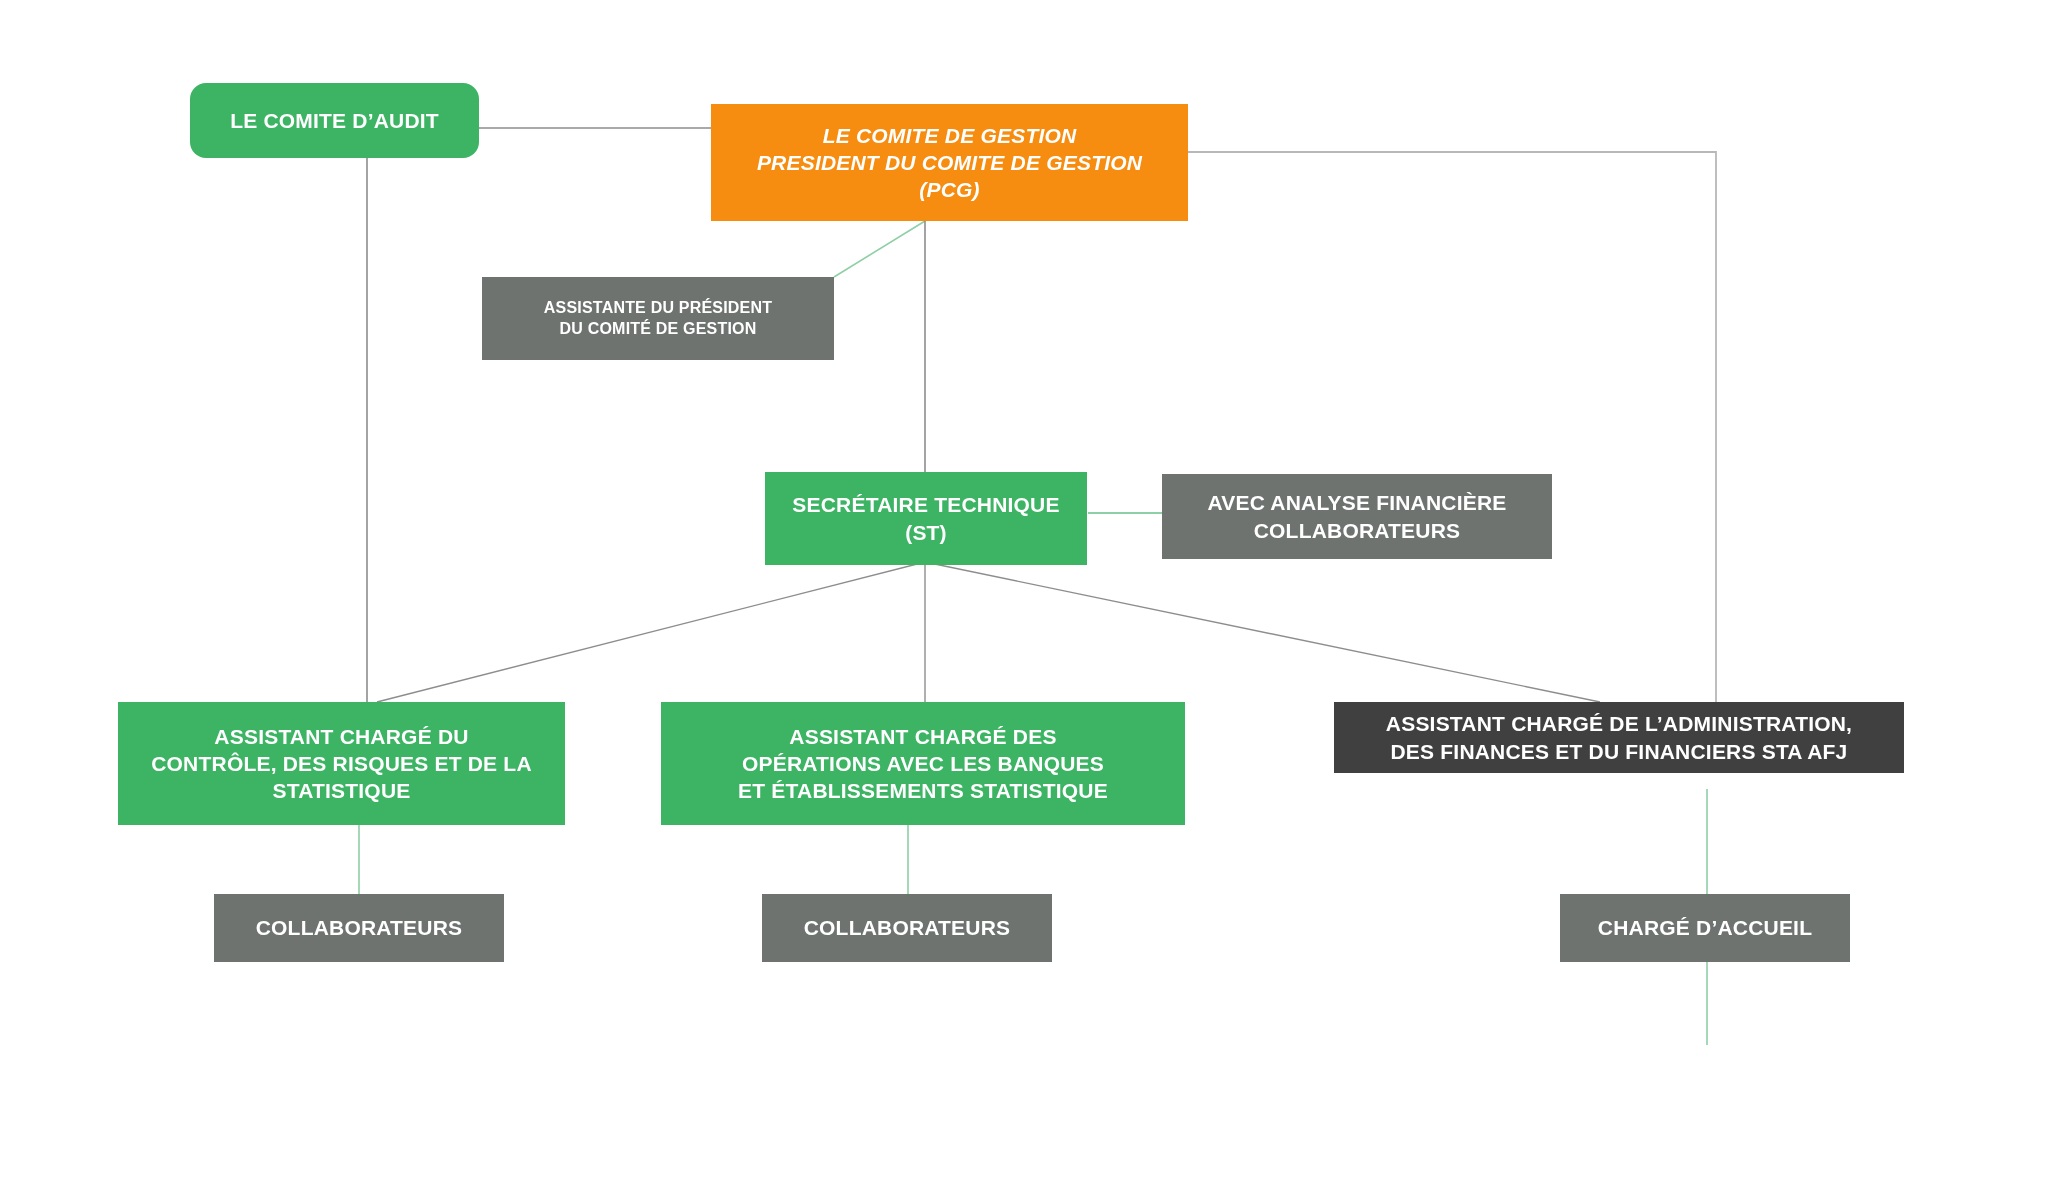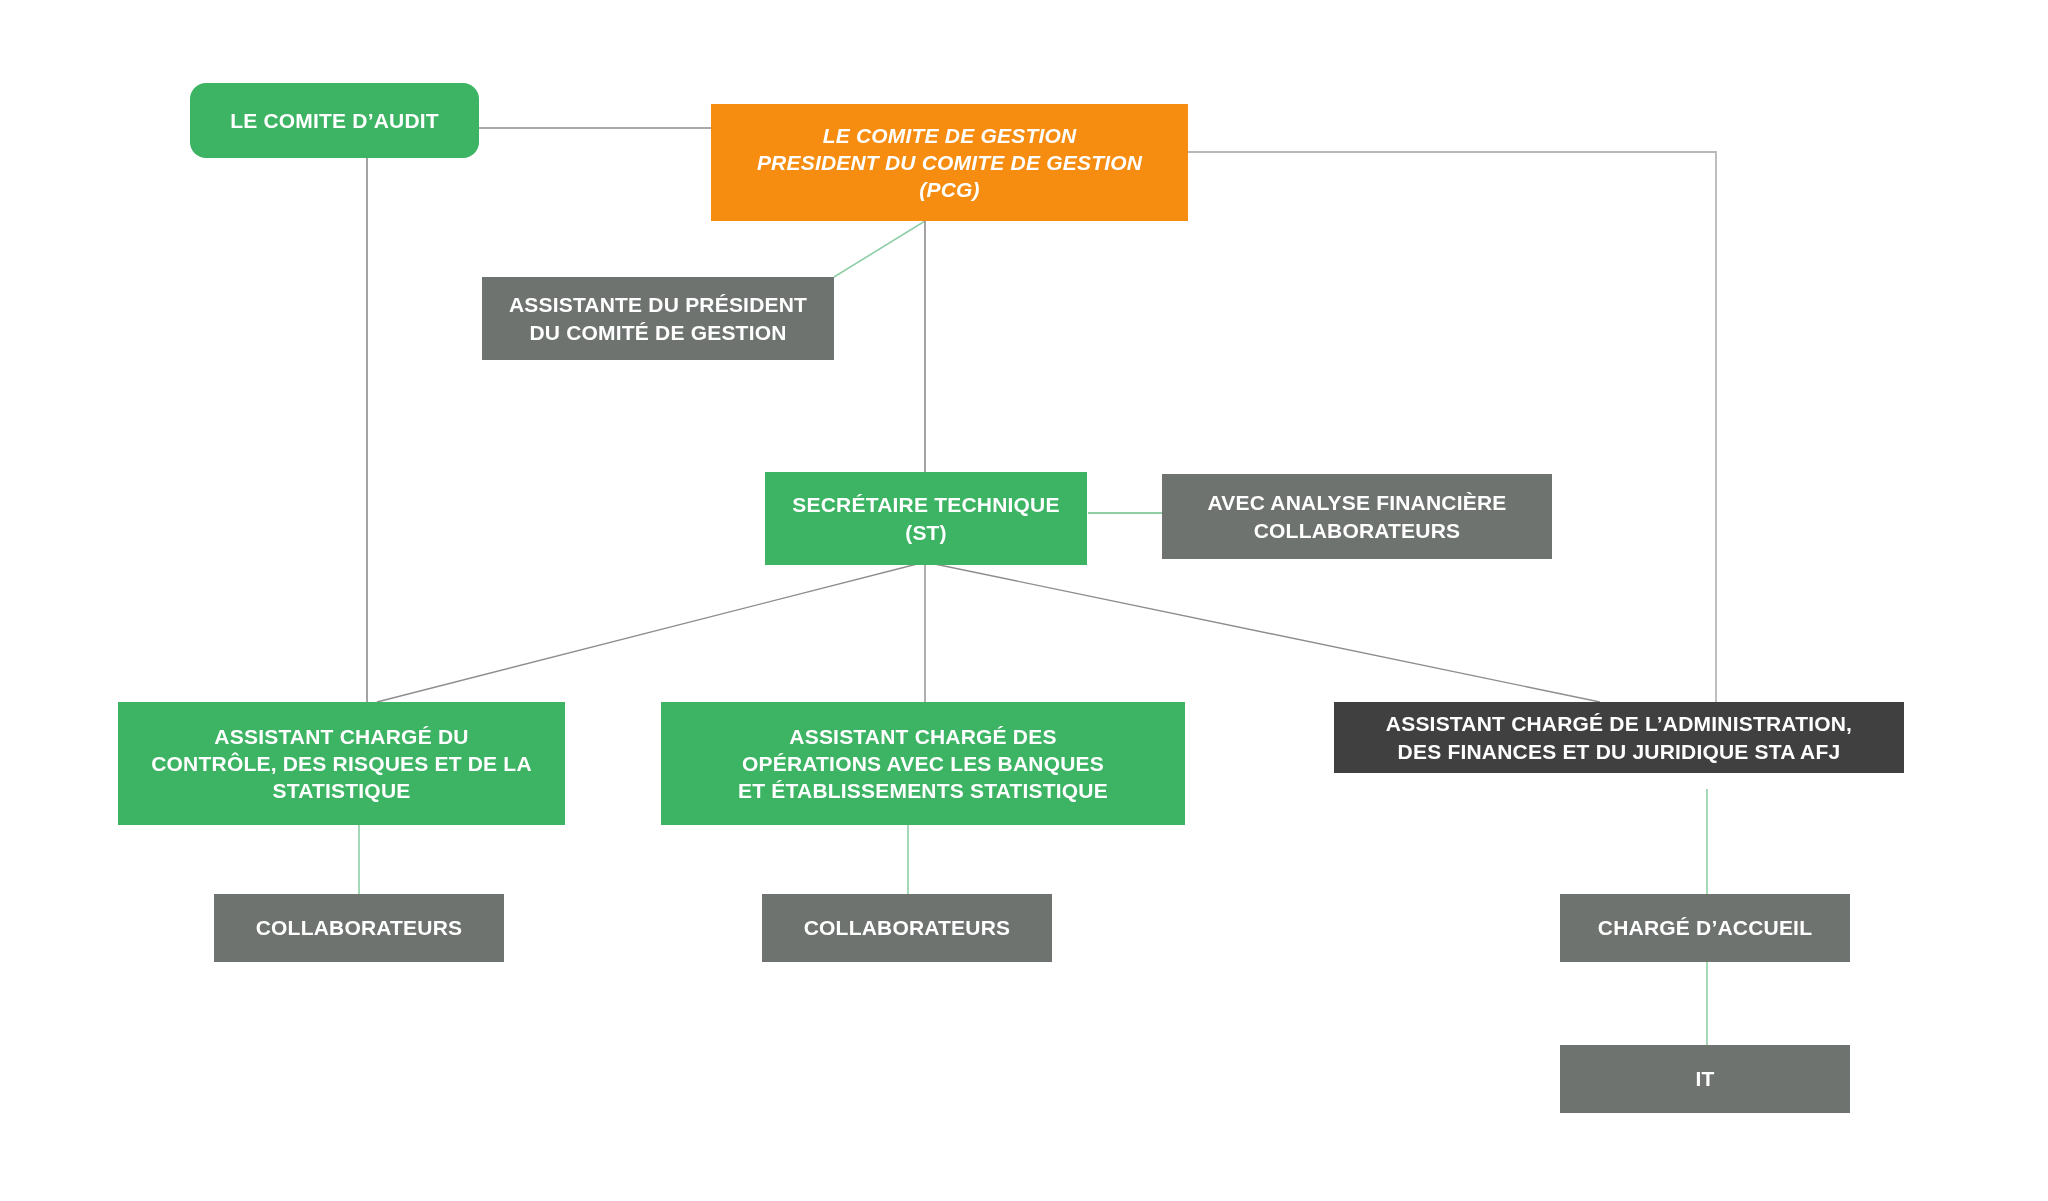--- a/index.html
+++ b/index.html
@@ -74,21 +74,21 @@
   </div>
 
   <div class="node orange" style="left: 711px; top: 104px; width: 477px; height: 117px; font-size: 21px; background: rgb(246, 140, 16); font-style: italic;">
     <span class="node-label">
       <span>LE COMITE DE GESTION</span><br>
       <span>PRESIDENT DU COMITE DE GESTION</span><br>
       <span>(PCG)</span>
     </span>
   </div>
 
-  <div class="node gray" style="left: 482px; top: 277px; width: 352px; height: 83px; font-size: 21px; background: rgb(110, 115, 112);">
+  <div class="node gray" style="left: 482px; top: 277px; width: 352px; height: 83px; font-size: 16px; background: rgb(110, 115, 112);">
     <span class="node-label">
       <span>ASSISTANTE DU PRÉSIDENT</span><br>
       <span>DU COMITÉ DE GESTION</span>
     </span>
   </div>
 
   <div class="node green" style="left: 736px; top: 472px; width: 322px; height: 93px; font-size: 21px; background: rgb(60, 180, 100); margin-left: 29px;">
     <span class="node-label">
       <span>SECRÉTAIRE TECHNIQUE</span><br>
       <span>(ST)</span>
@@ -114,33 +114,30 @@
     <span class="node-label">
       <span>ASSISTANT CHARGÉ DES</span><br>
       <span>OPÉRATIONS AVEC LES BANQUES</span><br>
       <span>ET ÉTABLISSEMENTS STATISTIQUE</span>
     </span>
   </div>
 
   <div class="node green" style="left: 1334px; top: 702px; width: 570px; height: 71px; font-size: 21px; background: #404040;">
     <span class="node-label">
       <span>ASSISTANT CHARGÉ DE L’ADMINISTRATION,</span><br>
-      <span>DES FINANCES ET DU JURIDIQUE STA AFJ</span>
+      <span>DES FINANCES ET DU FINANCIERS STA AFJ</span>
     </span>
   </div>
 
   <div class="node gray" style="left: 214px; top: 894px; width: 290px; height: 68px; font-size: 21px; background: rgb(110, 115, 112);">
     <span class="node-label">COLLABORATEURS</span>
   </div>
 
   <div class="node gray" style="left: 762px; top: 894px; width: 290px; height: 68px; font-size: 21px; background: rgb(110, 115, 112);">
     <span class="node-label">COLLABORATEURS</span>
   </div>
 
   <div class="node gray" style="left: 1560px; top: 894px; width: 290px; height: 68px; font-size: 21px; background: rgb(110, 115, 112);">
     <span class="node-label">CHARGÉ D’ACCUEIL</span>
   </div>
 
-  <div class="node gray" style="left: 1560px; top: 1045px; width: 290px; height: 68px; font-size: 21px; background: rgb(110, 115, 112);">
-    <span class="node-label">IT</span>
-  </div>
 
 </div>
 
 </body></html>

